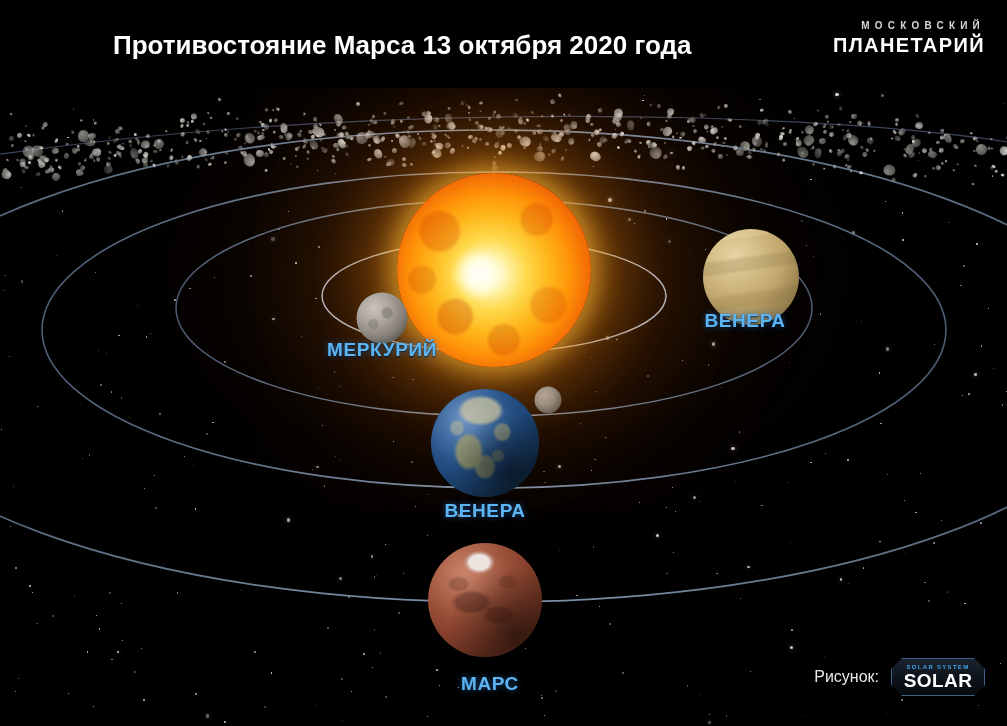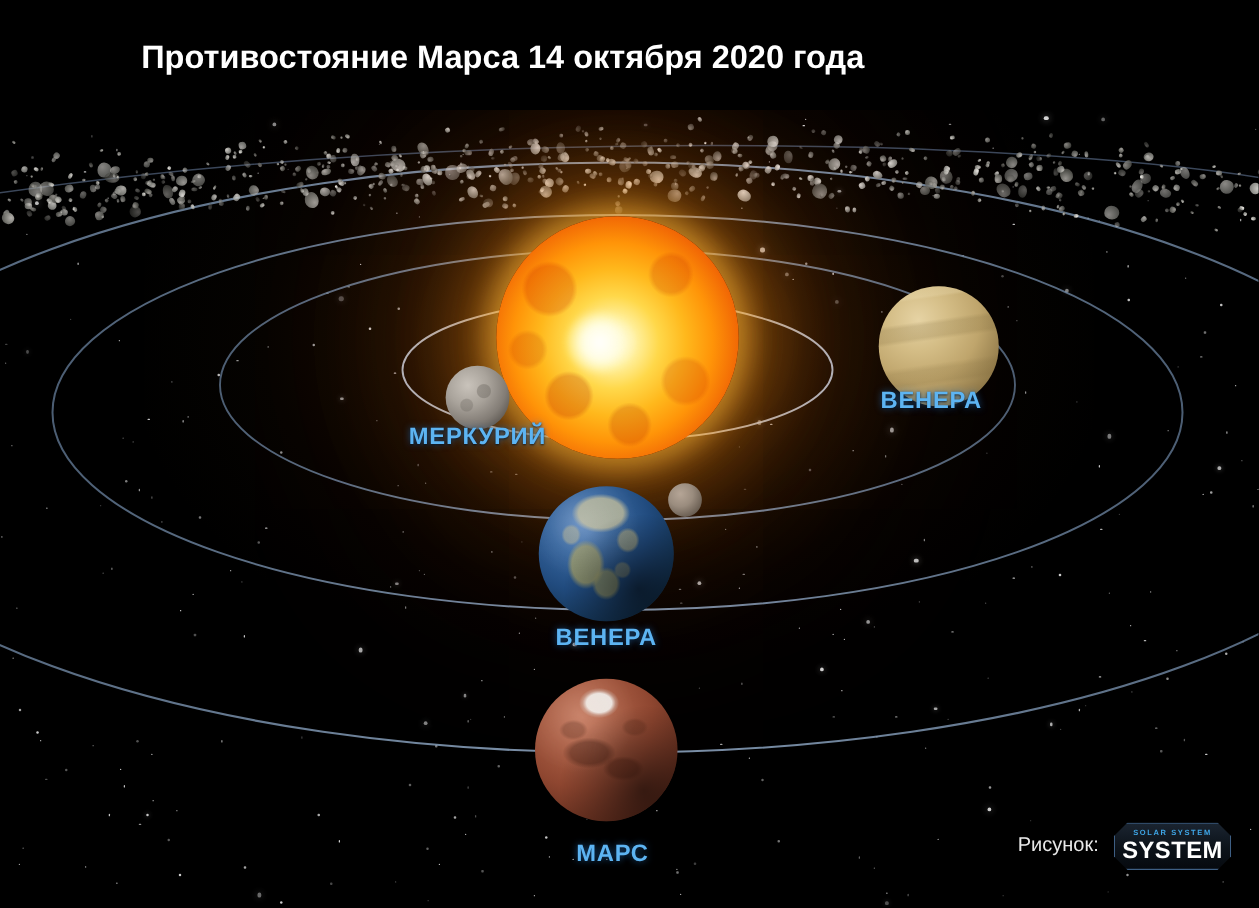--- a/index.html
+++ b/index.html
@@ -1145,24 +1145,28 @@
     <div id="earth-tex"></div>
   </div>
   <div class="plabel" style="left:485px; top:500px;">ВЕНЕРА</div>
 
   <div class="body" id="mars">
     <div id="mars-tex"></div>
   </div>
   <div class="plabel" style="left:490px; top:673px;">МАРС</div>
 
   <div id="header">
-    <div id="page-title">Противостояние Марса 14 октября 2020 года</div>
+    <div id="page-title">Противостояние Марса 13 октября 2020 года</div>
+    <div id="logo">
+      <div id="logo-top">МОСКОВСКИЙ</div>
+      <div id="logo-bottom">ПЛАНЕТАРИЙ</div>
+    </div>
   </div>
 
   <div id="credit">
     <span id="credit-label">Рисунок:</span>
     <span id="scope-badge">
       <span id="scope-top">SOLAR SYSTEM</span>
-      <span id="scope-main">SYSTEM</span>
+      <span id="scope-main">SOLAR</span>
     </span>
   </div>
 
 </div>
 
 </body></html>

